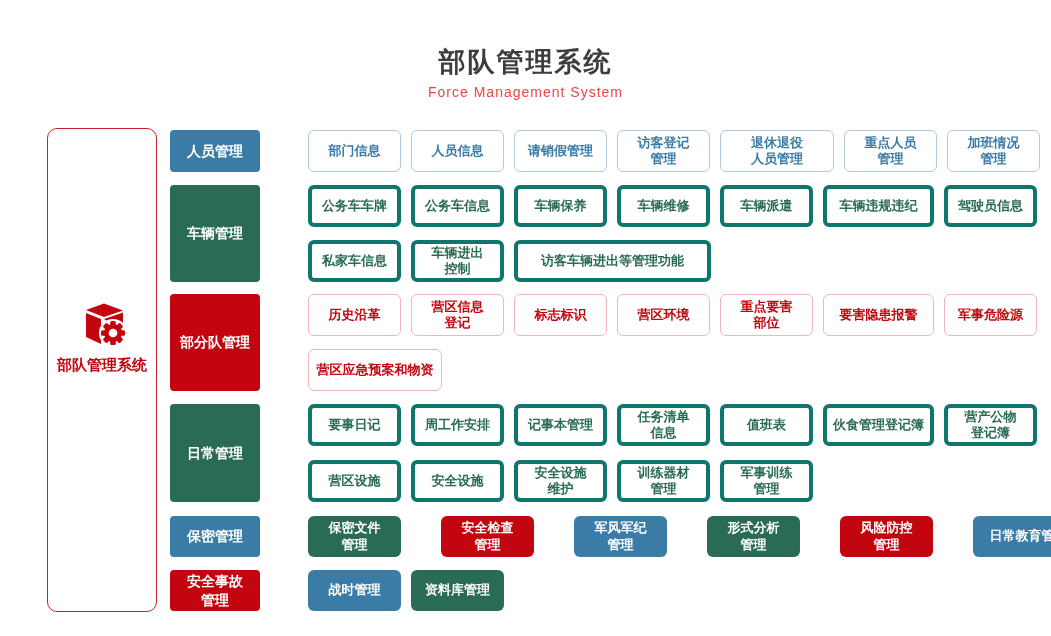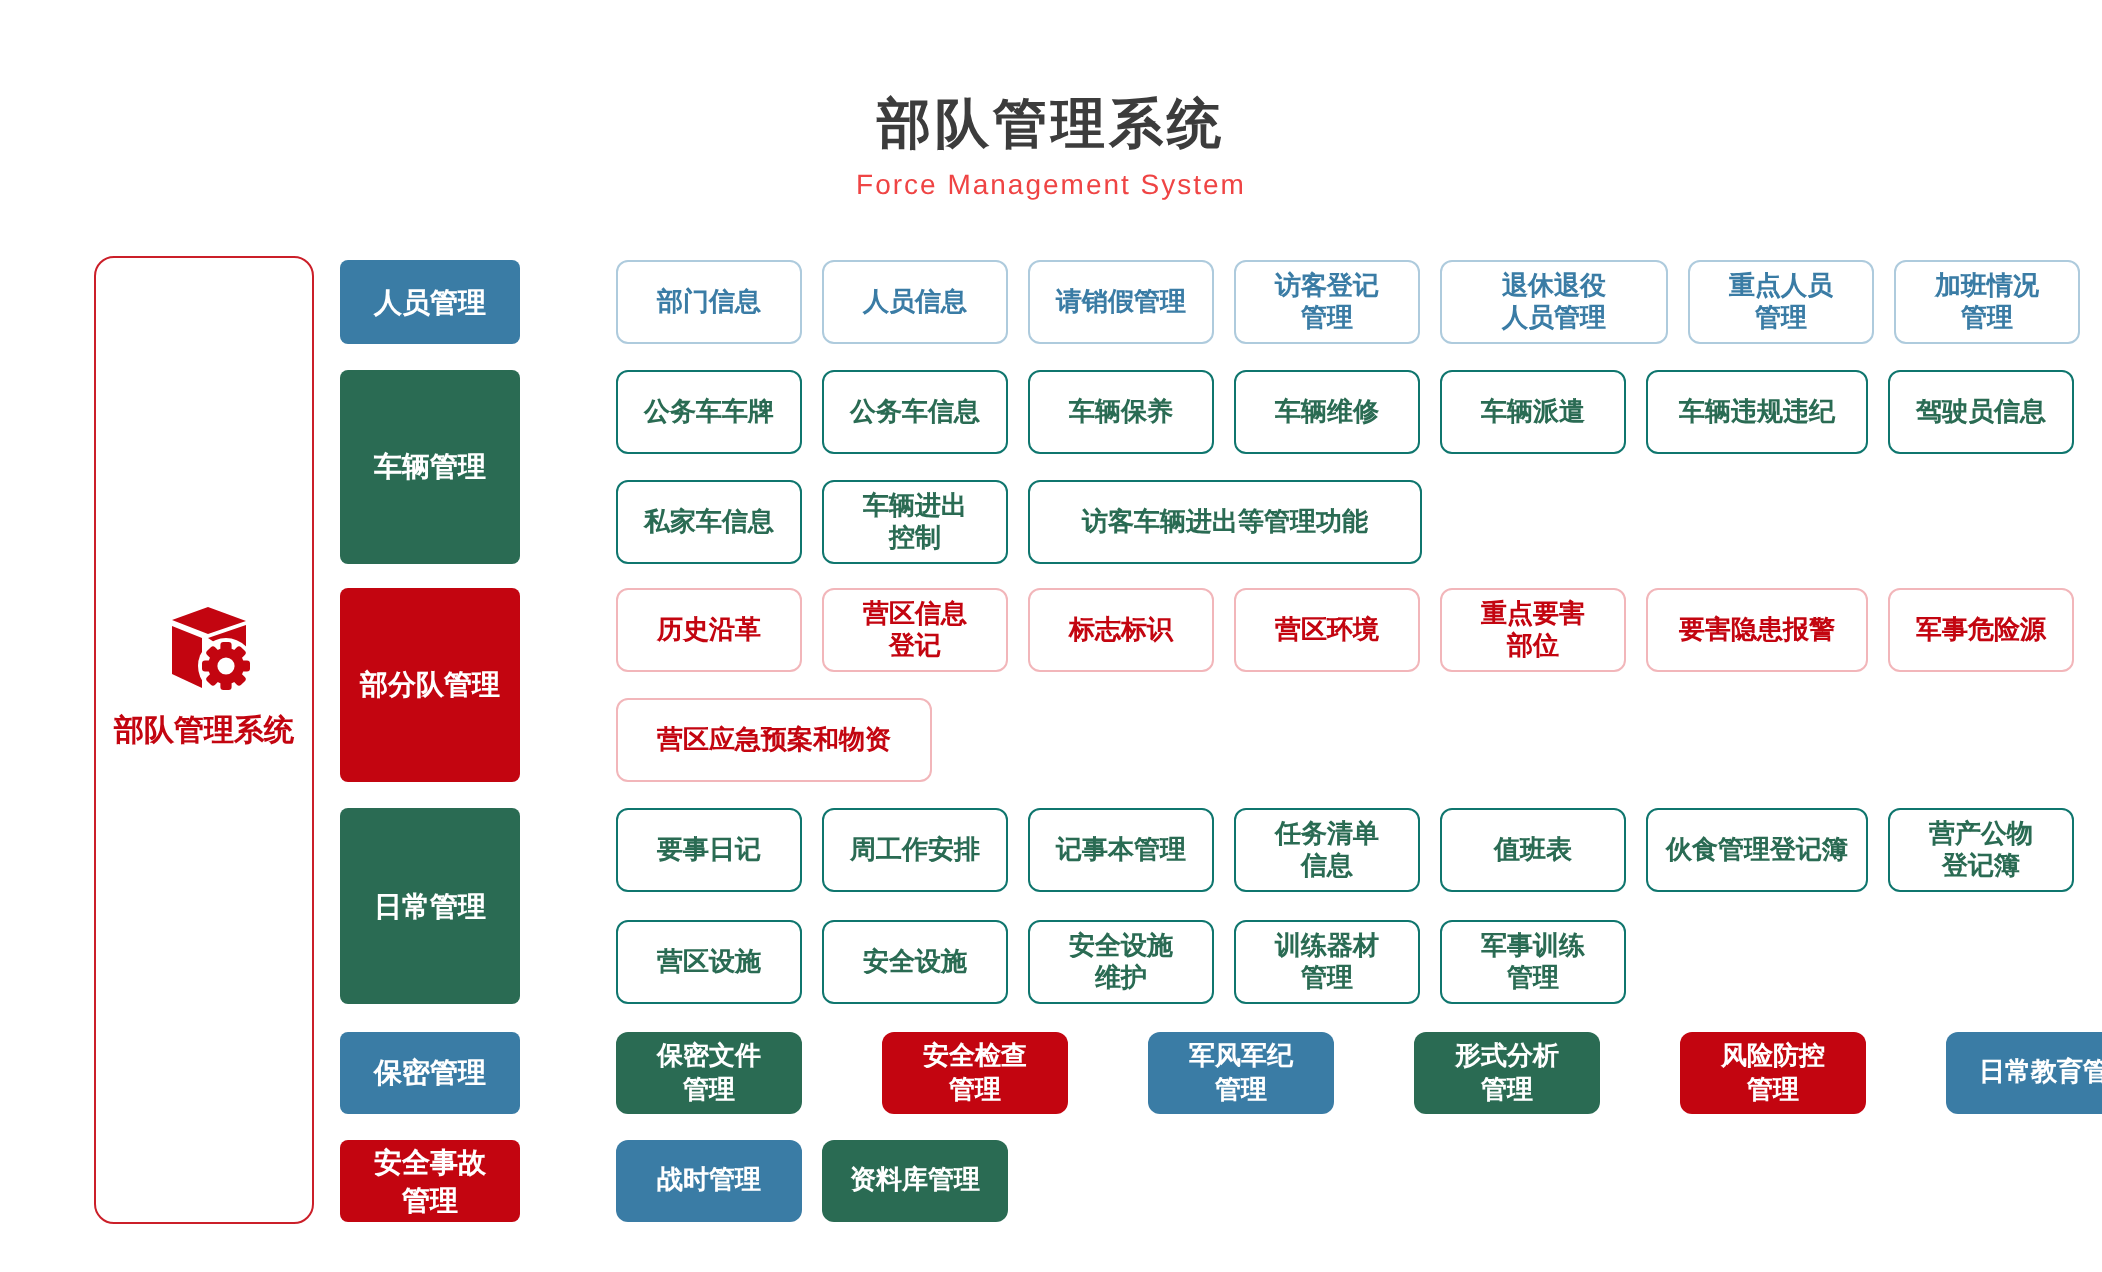--- a/index.html
+++ b/index.html
@@ -19,34 +19,34 @@
 
   .cat{position:absolute;left:170px;width:90px;box-sizing:border-box;border-radius:4px;
        color:#ffffff;font-size:14px;font-weight:bold;display:flex;align-items:center;
        justify-content:center;text-align:center;line-height:1.3;white-space:pre-line;}
   .line{position:absolute;left:272px;display:flex;gap:10px;padding-left:36px;}
 
   .item{box-sizing:border-box;width:93px;height:42px;background:#ffffff;border-radius:6px;
         display:flex;align-items:center;justify-content:center;text-align:center;
         font-size:13px;font-weight:bold;line-height:1.25;white-space:pre-line;padding:2px;}
   .item.blue {color:#3a7ca5;border:1px solid #aecbdd;}
-  .item.green{color:#2a6b53;border:1px solid #0f766e;}
+  .item.green{color:#2a6b53;border:4px solid #0f766e;}
   .item.red  {color:#c30510;border:1px solid #f2b6ba;}
 
   .solid{box-sizing:border-box;width:93px;height:41px;border-radius:6px;color:#ffffff;
          display:flex;align-items:center;justify-content:center;text-align:center;
          font-size:13px;font-weight:bold;line-height:1.3;white-space:pre-line;padding:2px;}
 
   .bg-blue {background:#3a7ca5;}
   .bg-green{background:#2a6b53;}
   .bg-red  {background:#c30510;}
 
   .w111{width:111px;}
   .w114{width:114px;}
-  .w158{width:158px;}
+  .w158{width:134px;}
   .w197{width:197px;text-align:center;}
 
   .p-cat1{top:130px;height:42px;}
   .p-cat2{top:185px;height:97px;}
   .p-cat3{top:294px;height:97px;}
   .p-cat4{top:404px;height:98px;}
   .p-cat5{top:516px;height:41px;}
   .p-cat6{top:570px;height:41px;}
   .p-l1-1{top:130px;}
   .p-l2-1{top:185px;}

